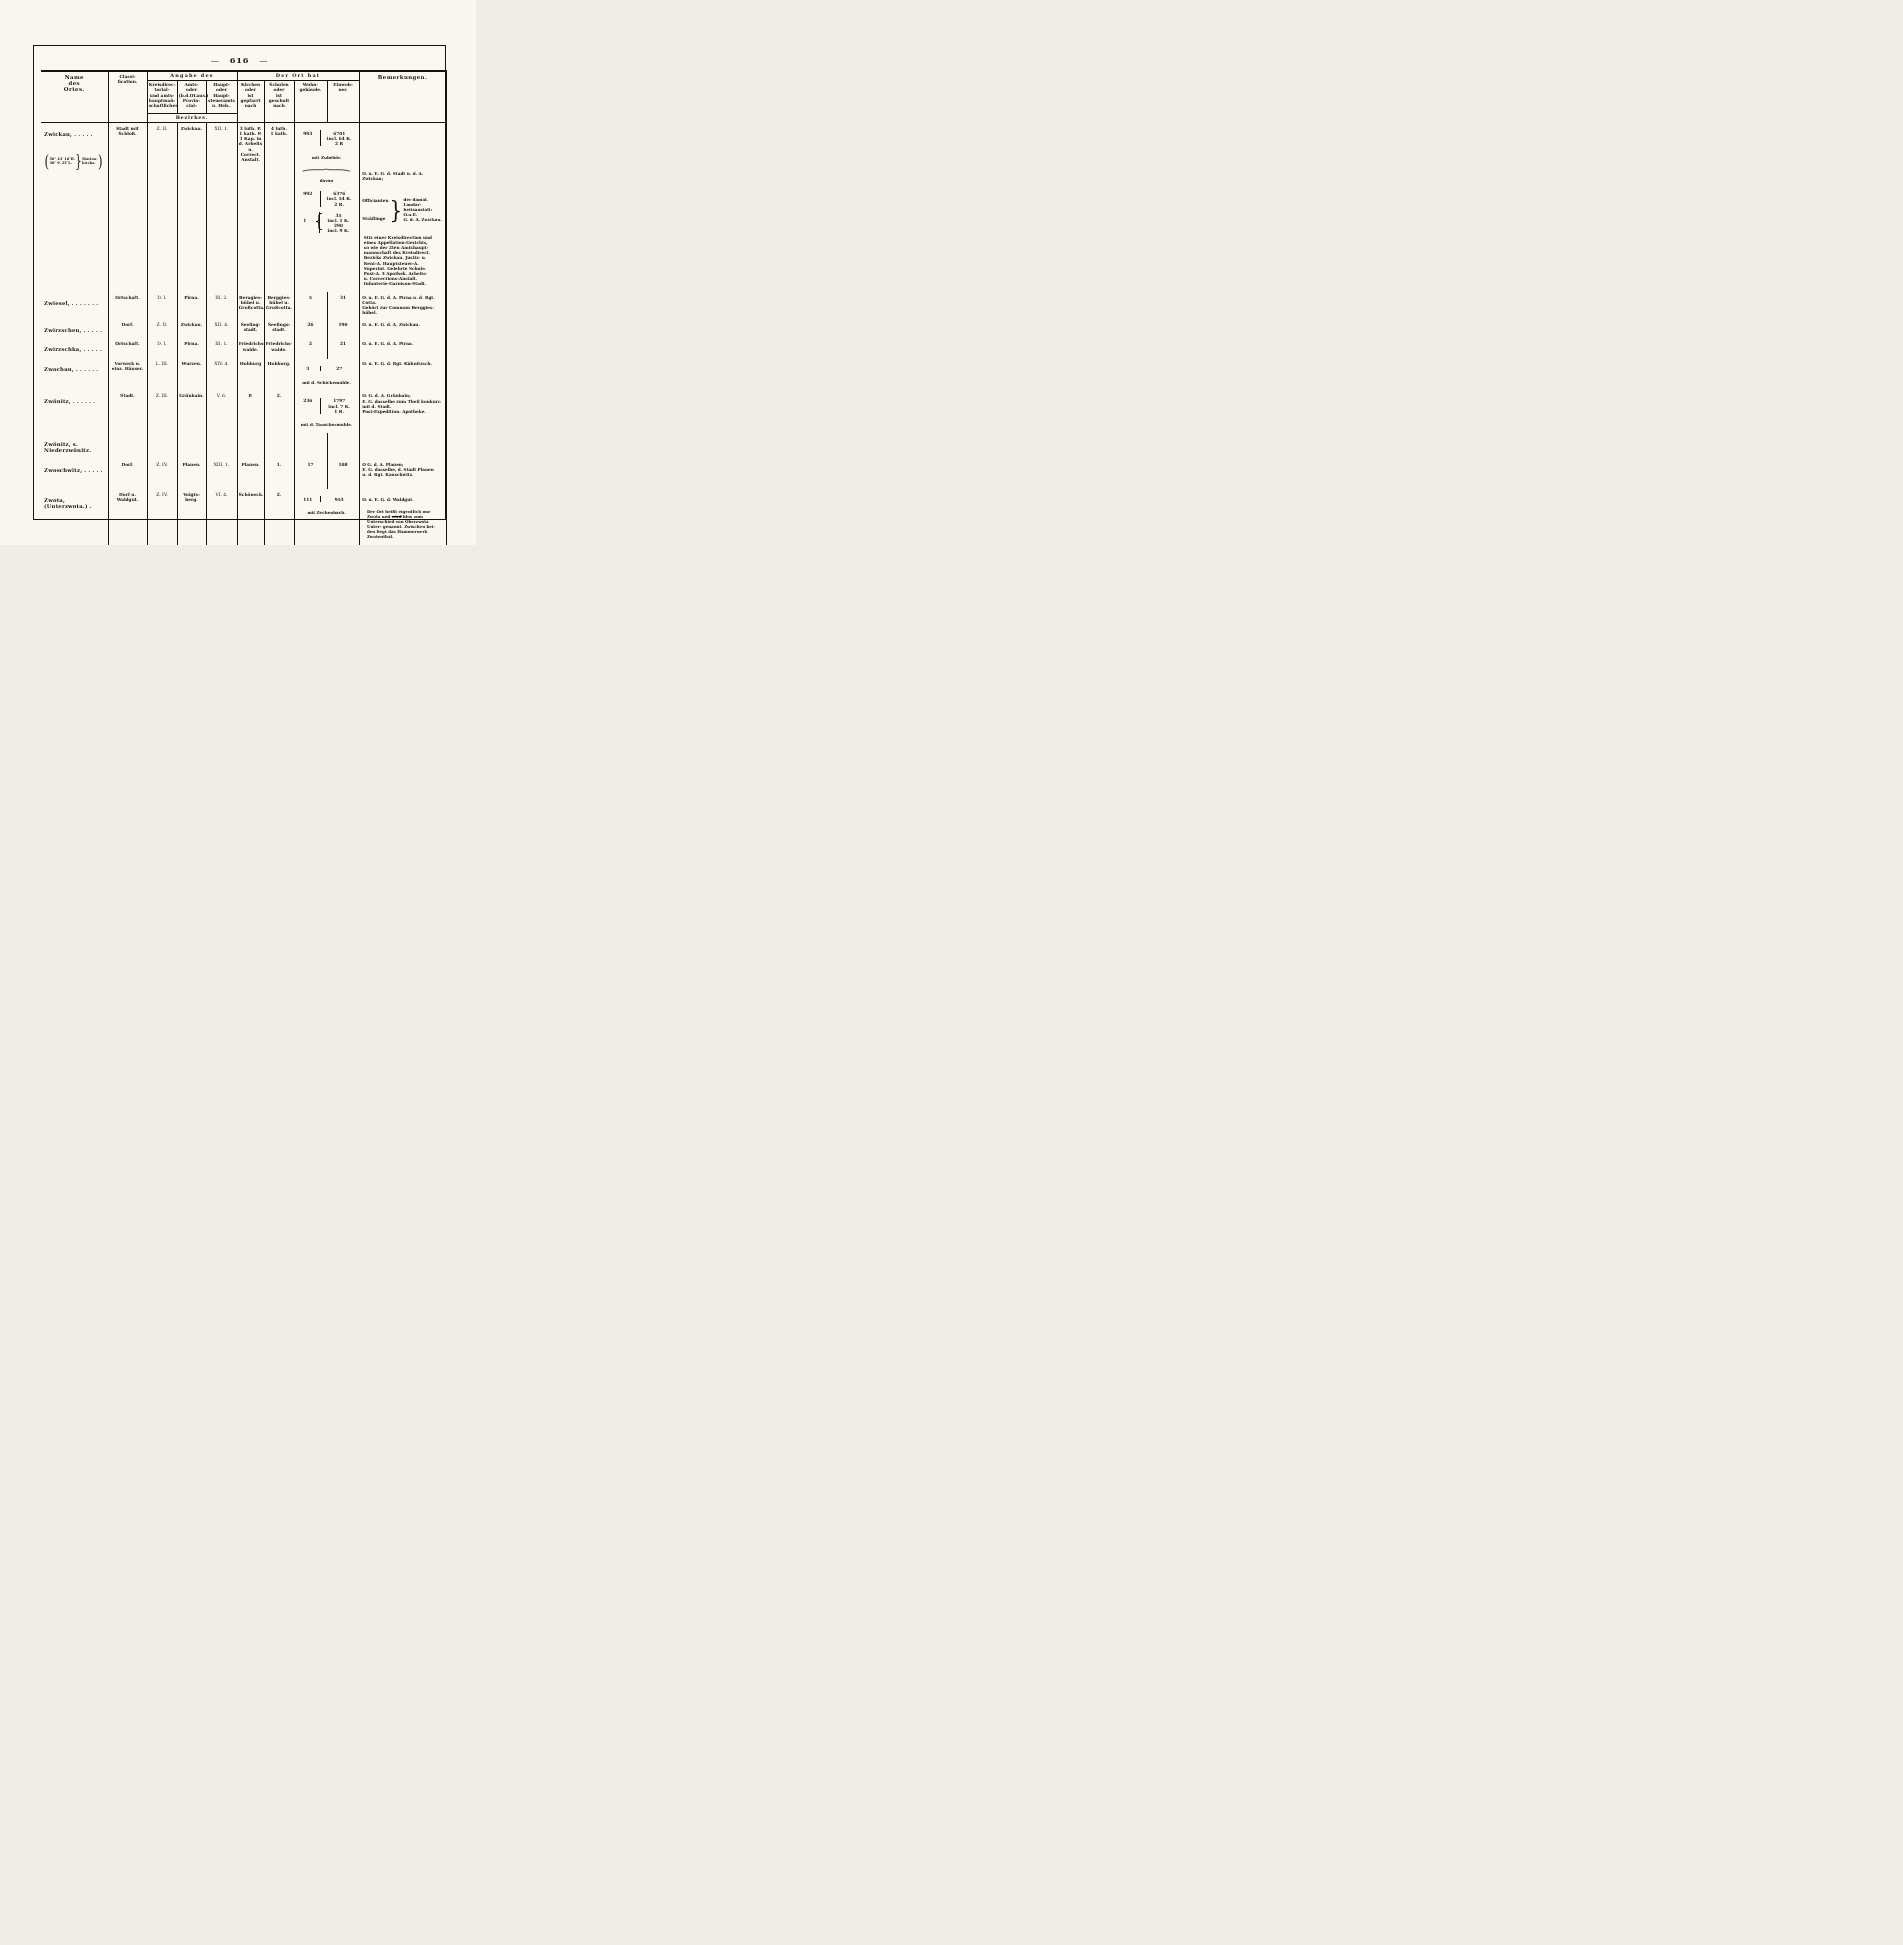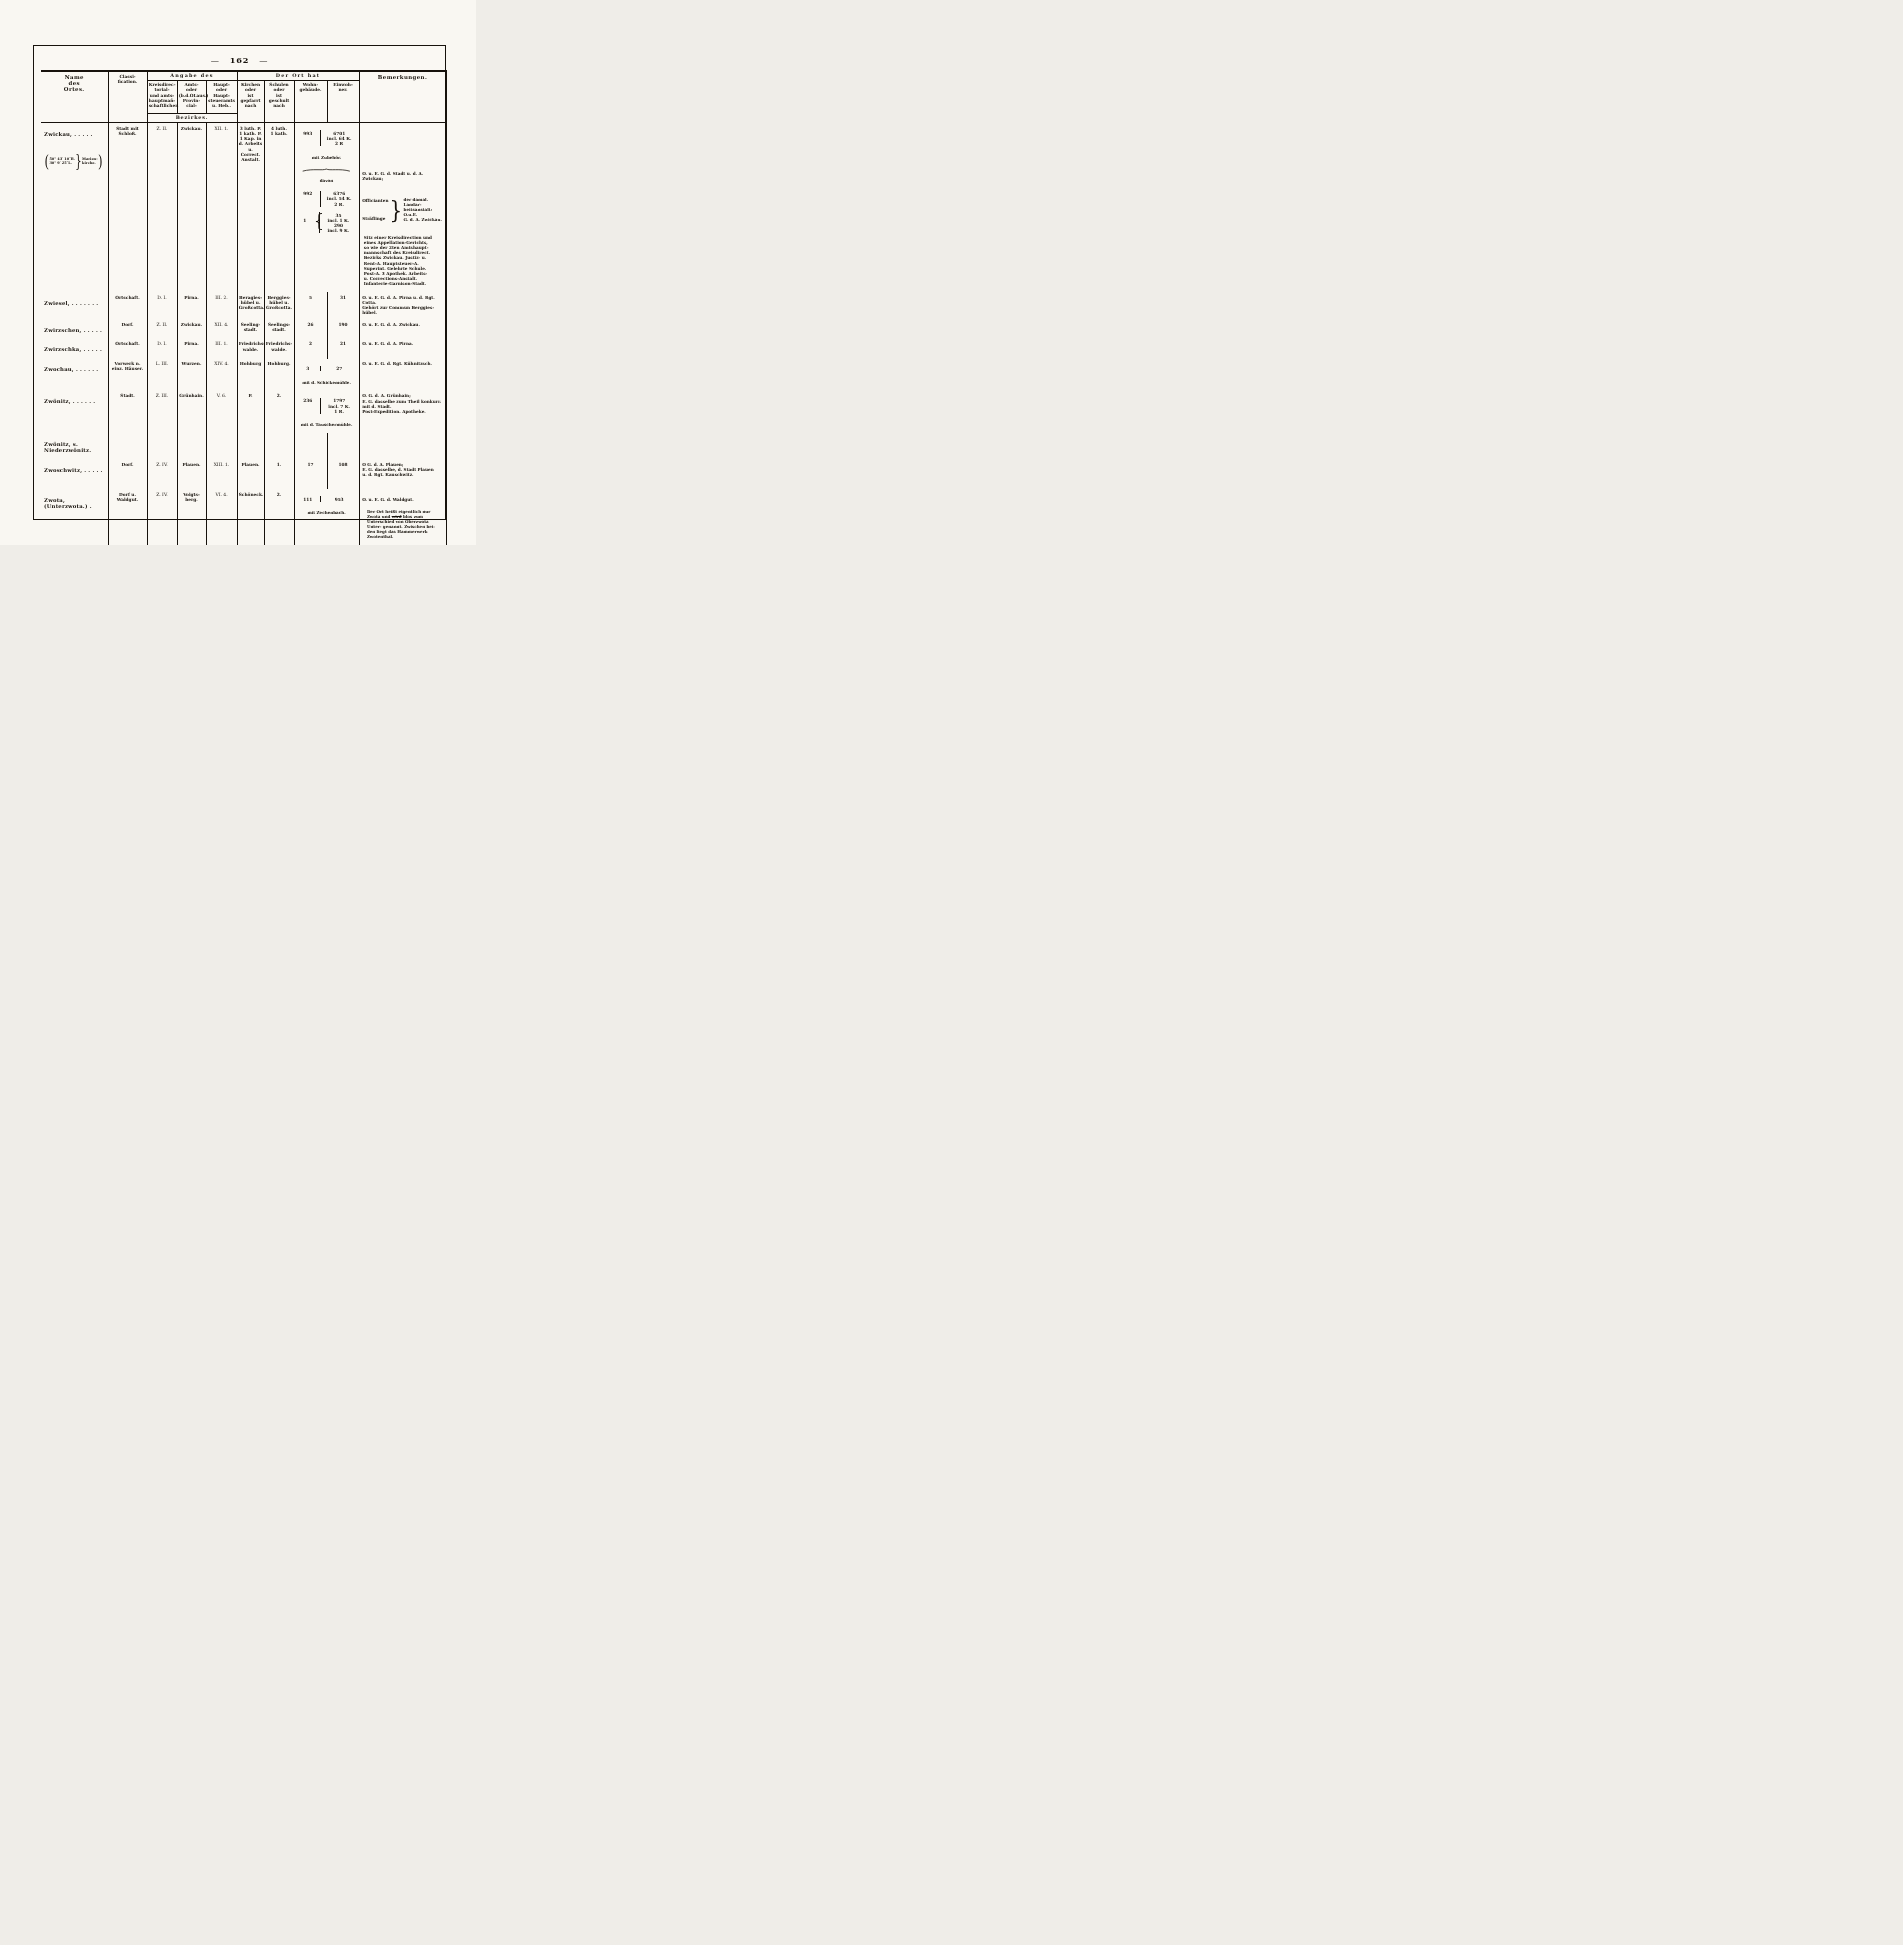--- a/index.html
+++ b/index.html
@@ -55,21 +55,21 @@
   tr.h1{height:9.3px;} tr.h2{height:33px;} tr.h3{height:9.3px;}
 </style>
 </head>
 <body>
 
 <div class="canvas">
   <div class="frame">
 
     <div class="pageno">
       <span class="dash">—</span>
-      <span class="num">162</span>
+      <span class="num">616</span>
       <span class="dash">—</span>
     </div>
 
     <table class="tbl">
       <colgroup>
         <col style="width:67px">
           <col style="width:39px">
           <col style="width:30px">
         <col style="width:29px">
           <col style="width:31px">

